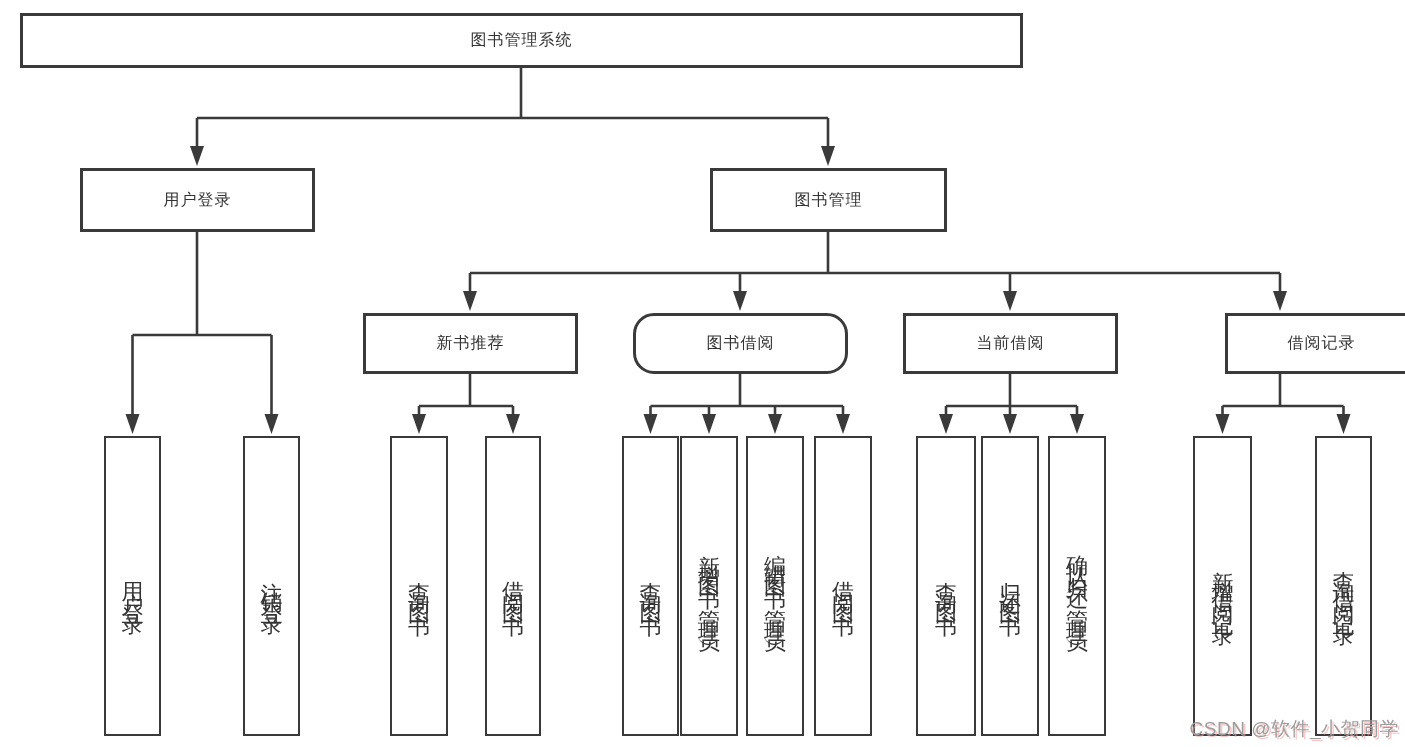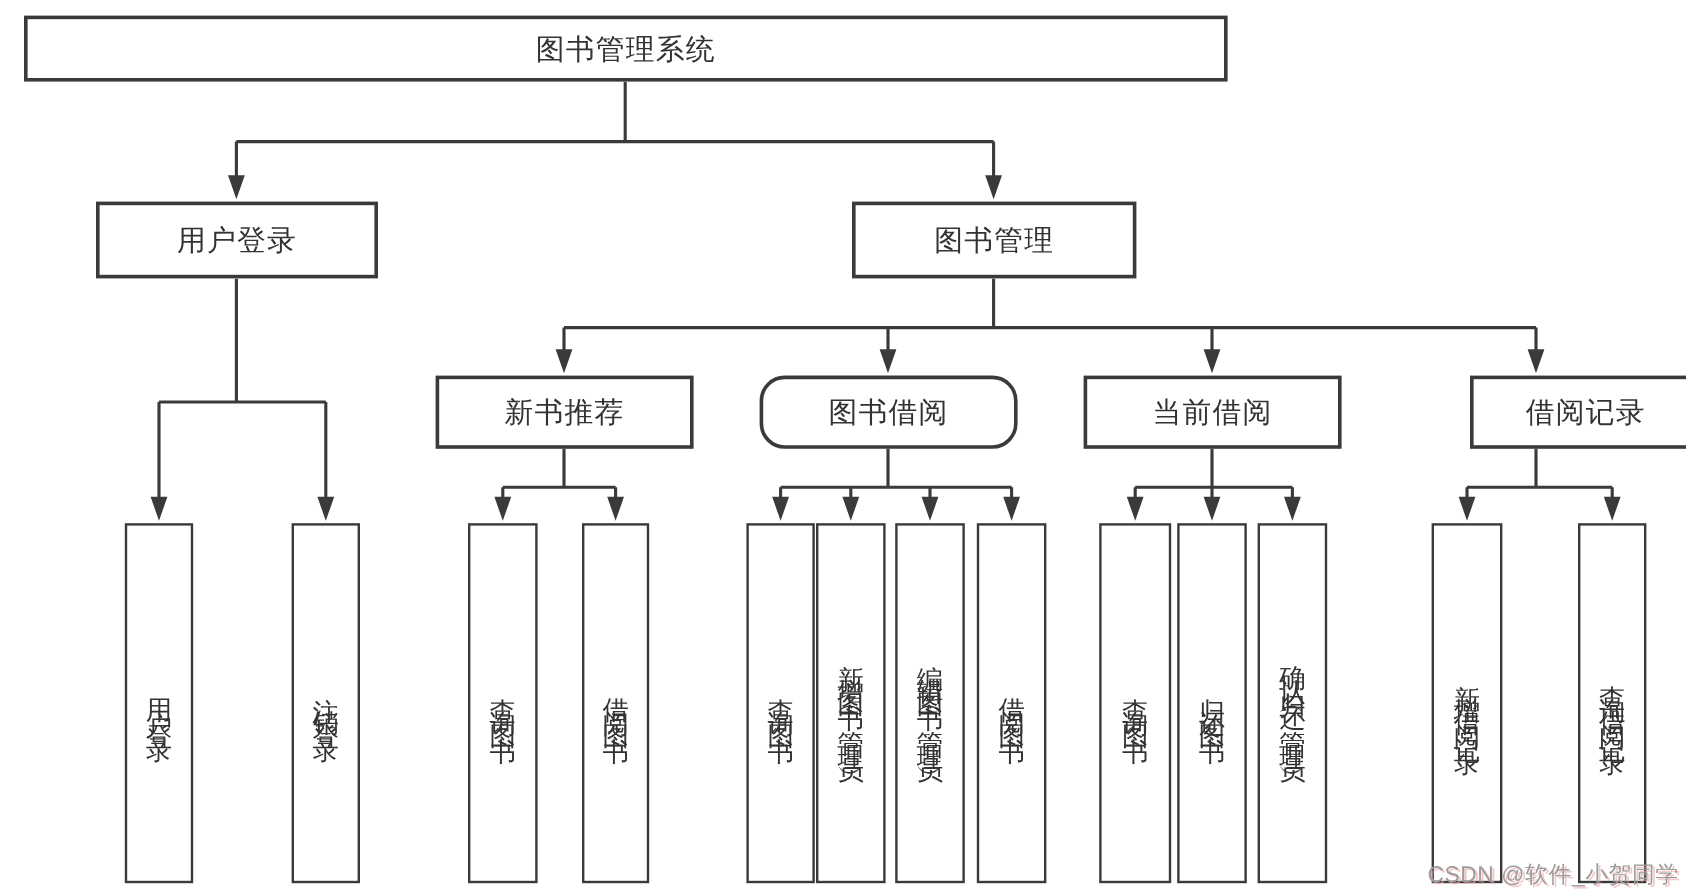--- a/index.html
+++ b/index.html
@@ -6,21 +6,21 @@
   #stage{
     position:relative;width:1405px;height:747px;background:#fff;overflow:hidden;
     font-family:"Liberation Sans","DejaVu Sans",sans-serif;color:#333;
   }
   #wires{position:absolute;left:0;top:0;z-index:0;}
   .box{
     position:absolute;background:#fff;border:3px solid #3a3a3a;
     display:flex;align-items:center;justify-content:center;
     box-sizing:border-box;z-index:1;
   }
-  .hbox{font-size:24px;letter-spacing:1px;}
+  .hbox{font-size:16px;letter-spacing:1px;}
   .vbox{border-width:2.5px;}
   .vbox .vtext{
     writing-mode:vertical-rl;text-orientation:mixed;
     font-size:22px;letter-spacing:11px;line-height:1;white-space:nowrap;
   }
   .watermark{
     position:absolute;right:6px;bottom:5px;z-index:2;
     font-size:19px;color:#9c9c9c;letter-spacing:.5px;
     text-shadow:2px 2px 0 rgba(238,165,165,.6);
   }

